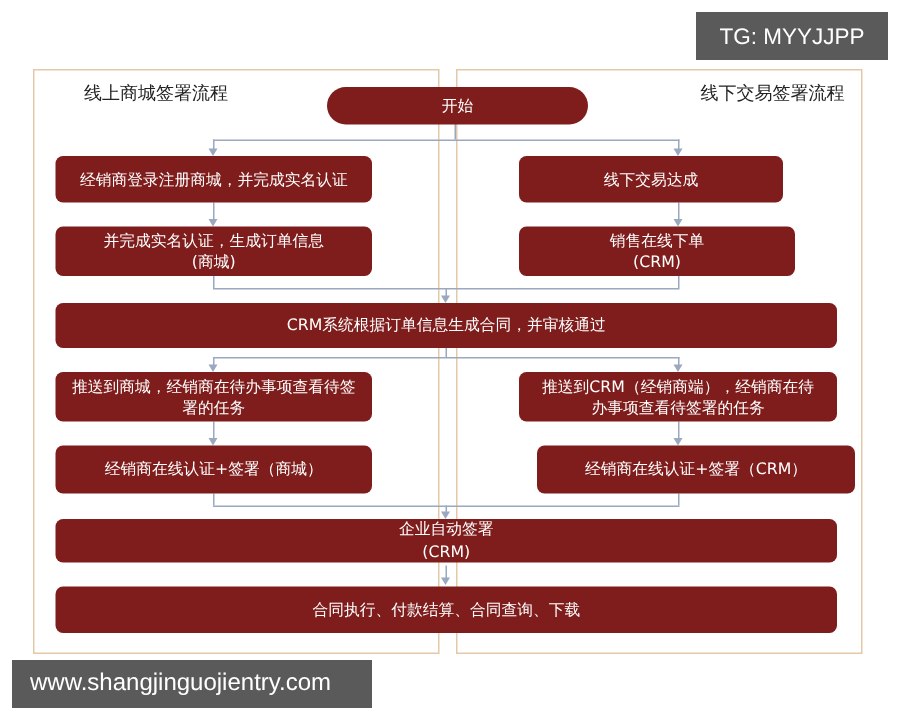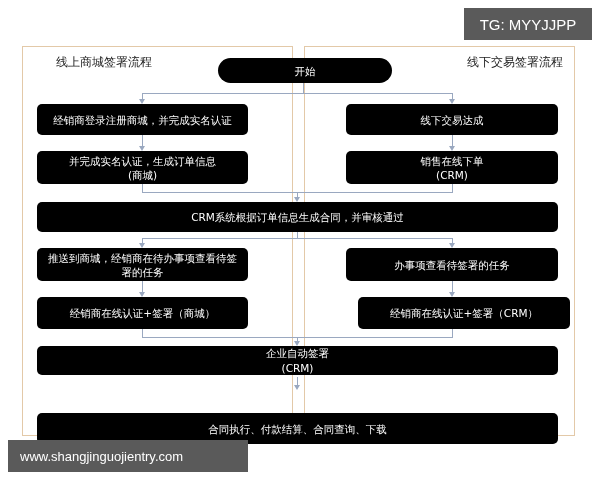--- a/index.html
+++ b/index.html
@@ -9,21 +9,21 @@
       font-family: "DejaVu Sans", "Liberation Sans", sans-serif;
     }
     .frame {
       position: absolute; border: 1px solid #e3c9a8; background: #fff;
       box-sizing: border-box;
     }
     .frame-title {
       position: absolute; font-size: 12px; color: #222; white-space: nowrap; margin-left: 13px;
     }
     .box {
-      position: absolute; background: #000000; color: #fff;
+      position: absolute; background: #7f1d1d; color: #fff;
       border-radius: 5px; display: flex; flex-direction: column;
       align-items: center; justify-content: center; text-align: center;
       font-size: 10.5px; line-height: 14px; box-sizing: border-box; padding: 0 8px;
     }
     .pill { border-radius: 13px; }
     .line { position: absolute; background: #9aa8c0; }
     .arrow {
       position: absolute; width: 0; height: 0;
       border-left: 3px solid transparent; border-right: 3px solid transparent;
       border-top: 5px solid #9aa8c0;
@@ -93,54 +93,55 @@
 
 <div class="box" style="left:37px; top:104px; width:211px; height:31px;">
   <span>经销商登录注册商城，并完成实名认证</span>
 </div>
 
 <div class="box" style="left:37px; top:151px; width:211px; height:33px;">
   <span>并完成实名认证，生成订单信息</span>
   <span>(商城)</span>
 </div>
 
-<div class="box" style="left:346px; top:104px; width:212px; height:31px;">
+<div class="box" style="left:346px; top:104px; width:176px; height:31px;">
   <span>线下交易达成</span>
 </div>
 
-<div class="box" style="left:346px; top:151px; width:212px; height:33px;">
+<div class="box" style="left:346px; top:151px; width:184px; height:33px;">
   <span>销售在线下单</span>
   <span>(CRM)</span>
 </div>
 
 <div class="box" style="left:37px; top:202px; width:521px; height:30px;">
   <span>CRM系统根据订单信息生成合同，并审核通过</span>
 </div>
 
 <div class="box" style="left:37px; top:248px; width:211px; height:33px;">
   <span>推送到商城，经销商在待办事项查看待签</span>
   <span>署的任务</span>
 </div>
 
 <div class="box" style="left:37px; top:297px; width:211px; height:32px;">
   <span>经销商在线认证+签署（商城）</span>
 </div>
 
 <div class="box" style="left:346px; top:248px; width:212px; height:33px;">
+  <span>推送到CRM（经销商端），经销商在待</span>
   <span>办事项查看待签署的任务</span>
 </div>
 
 <div class="box" style="left:358px; top:297px; width:212px; height:32px;">
   <span>经销商在线认证+签署（CRM）</span>
 </div>
 
 <div class="box" style="left:37px; top:346px; width:521px; height:29px;justify-content:space-between;">
   <span>企业自动签署</span>
   <span>(CRM)</span>
 </div>
 
-<div class="box" style="left:37px; top:413px; width:521px; height:31px;">
+<div class="box" style="left:37px; top:391px; width:521px; height:31px;">
   <span>合同执行、付款结算、合同查询、下载</span>
 </div>
 
-<div class="wm" style="left:8px; top:440px; width:240px; height:32px; padding-left:12px; font-size:13px;">
+<div class="wm" style="left:8px; top:440px; width:240px; height:32px; padding-left:12px; font-size:16px;">
   <span>www.shangjinguojientry.com</span>
 </div>
 
 </body></html>

